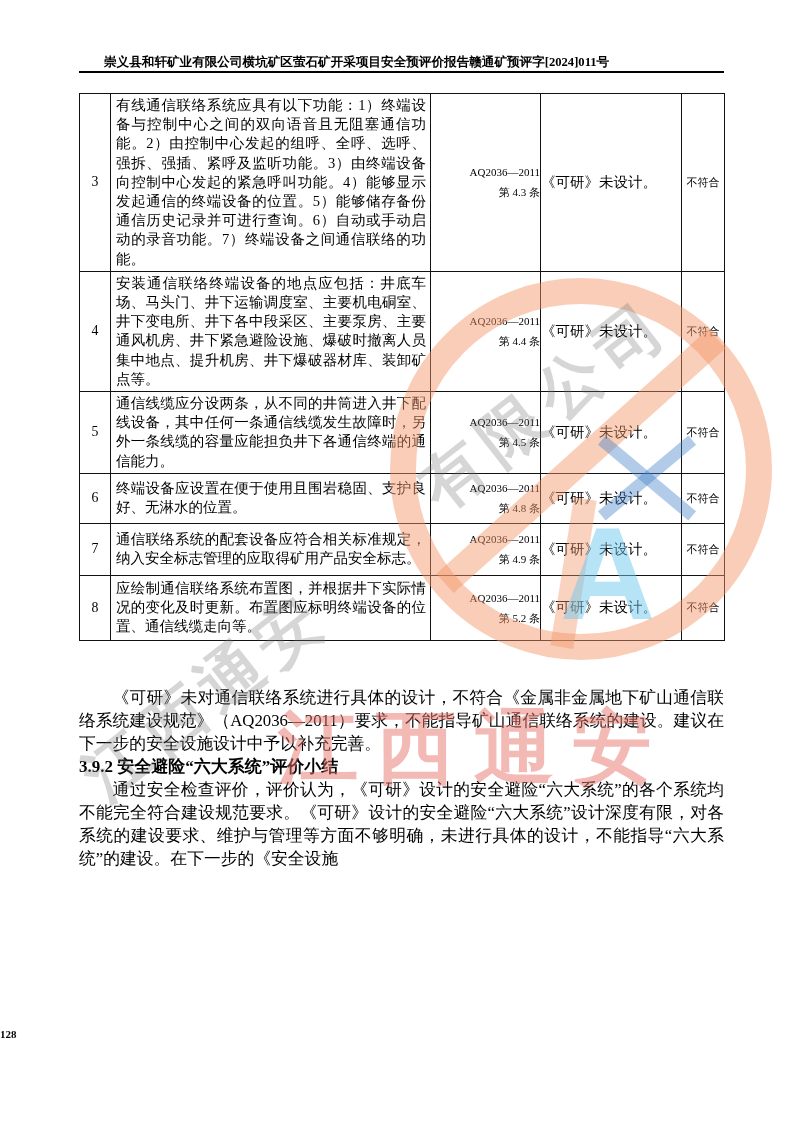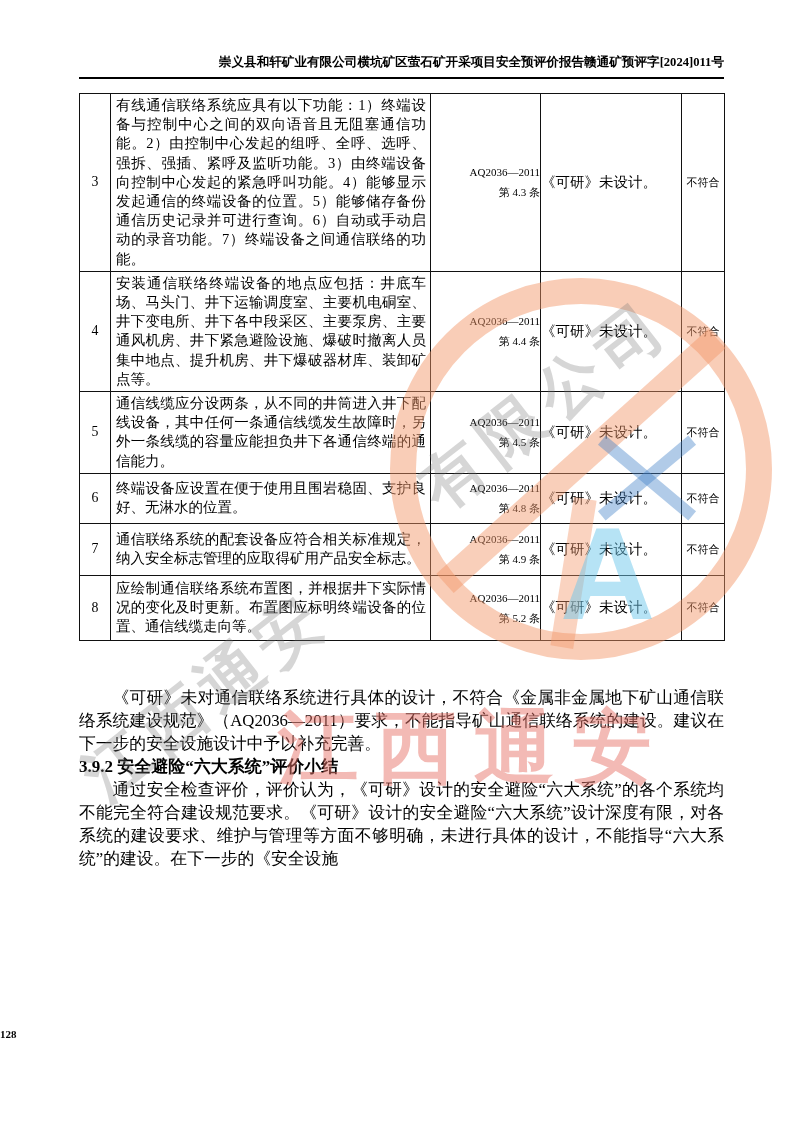--- a/index.html
+++ b/index.html
@@ -5,22 +5,22 @@
   * { margin:0; padding:0; box-sizing:border-box; }
   html,body { background:#e8e8e8; }
   .page {
     position:relative; width:793px; height:1122px; margin:0 auto;
     background:#ffffff; overflow:hidden; color:#000;
     font-family:"Liberation Serif","DejaVu Serif",serif;
   }
   
   .hdr {
     position:absolute; top:54px; left:79px; width:645px;
-    display:flex; justify-content:flex-end; align-items:flex-end;
-    border-bottom:2.2px solid #000; padding-bottom:6px;
+    display:flex; justify-content:flex-start; align-items:flex-end;
+    border-bottom:2.2px solid #000; 
     font-weight:bold; font-size:12.6px; white-space:nowrap;
   }
   .hdr .l { padding-left:25px; }
   
   table.chk {
     position:absolute; top:93px; left:79px; width:645px;
     border-collapse:collapse; table-layout:fixed;
   }
   .chk th, .chk td { border:1.6px solid #111; vertical-align:middle; overflow:hidden; }
   .chk th { font-size:14px; font-weight:bold; text-align:center; line-height:19px; padding:2px 1px; }

